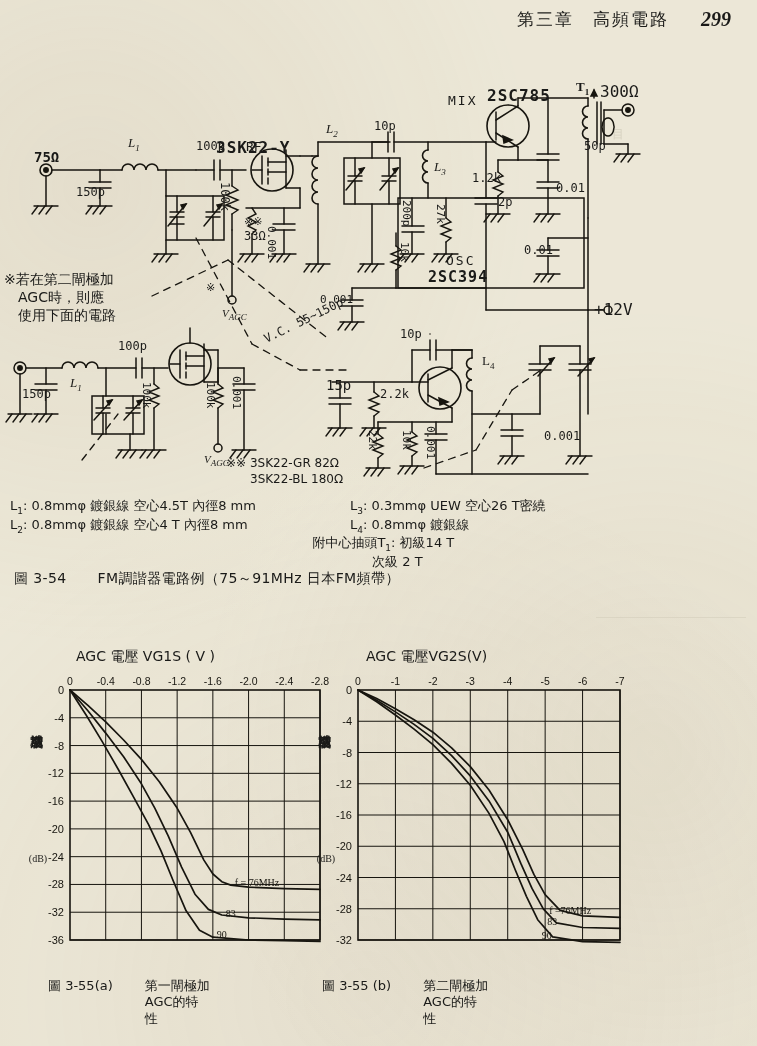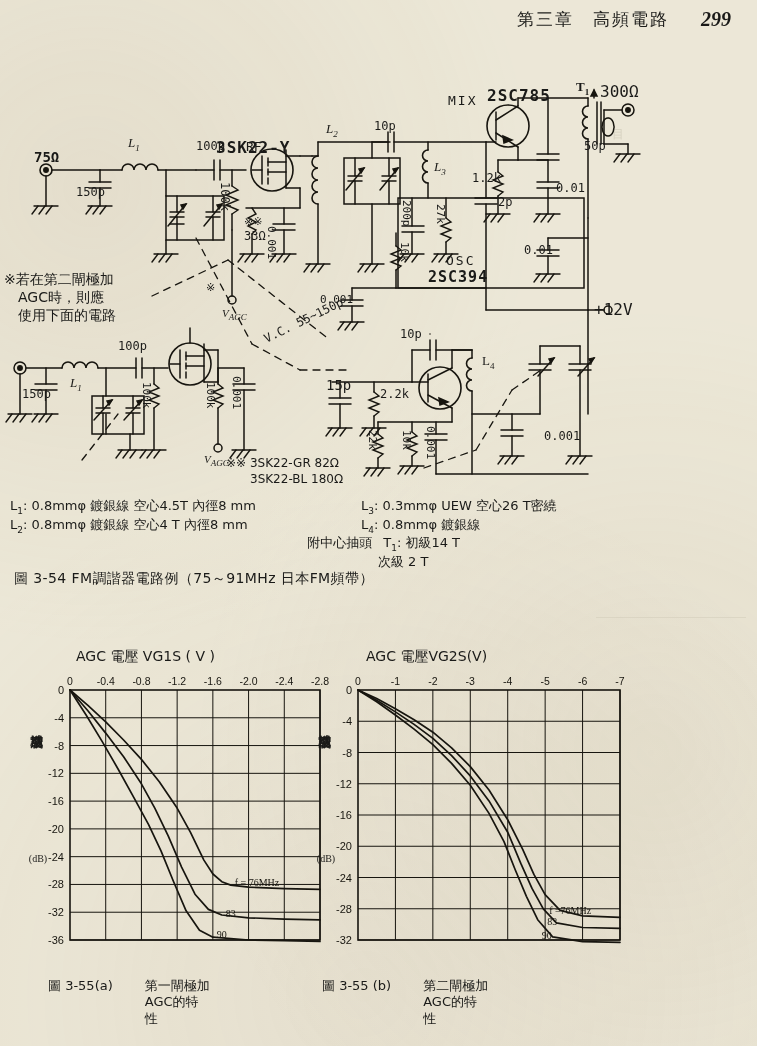--- a/index.html
+++ b/index.html
@@ -29,29 +29,29 @@
   .sch{position:absolute;left:0;top:78px;width:757px;height:420px;}
   .sch svg{display:block;}
   .lbl{position:absolute;font-size:11px;line-height:1.05;white-space:nowrap;}
   .lbl.b{font-weight:bold;}
   .lbl.v{writing-mode:vertical-rl;text-orientation:mixed;}
   .cjk{font-family:"DejaVu Sans","Liberation Sans",sans-serif;}
   .mono{font-family:"DejaVu Sans Mono","Liberation Mono",monospace;}
 
   
   .coils{position:absolute;left:10px;top:498px;width:740px;font-size:13px;line-height:1.22;}
-  .coils .row{display:flex;gap:11px;}
+  .coils .row{display:flex;gap:0;}
   .coils .c1{width:340px;}
   .coils .c2{width:380px;}
   .coils i{font-style:normal;}
   .sub{font-size:9px;vertical-align:sub;}
 
   
   .cap54{position:absolute;left:14px;top:570px;font-size:14px;letter-spacing:.4px;}
-  .cap54 .num{}
+  .cap54 .num{margin-right:26px;}
 
   
   .chart{position:absolute;}
   .chart .ttl{position:absolute;font-size:14px;white-space:nowrap;}
   .chart .ylab{position:absolute;font-size:13px;line-height:.98;width:16px;text-align:center;}
 
   .figcaps{position:absolute;top:978px;left:0;width:757px;font-size:13px;}
   .figcap{position:absolute;display:flex;gap:32px;align-items:flex-start;line-height:1.25;}
   .figcap .t{white-space:pre-line;}
 </style>

